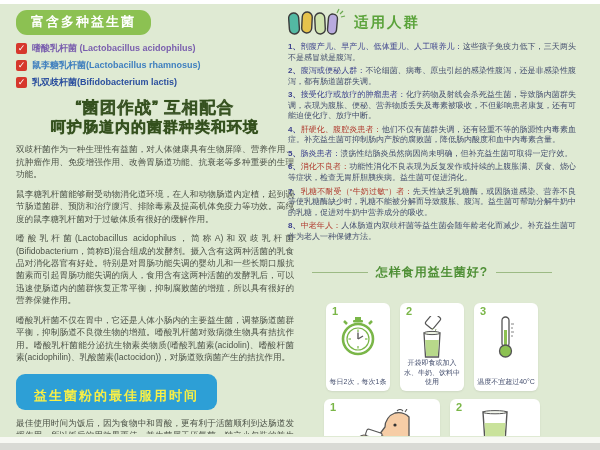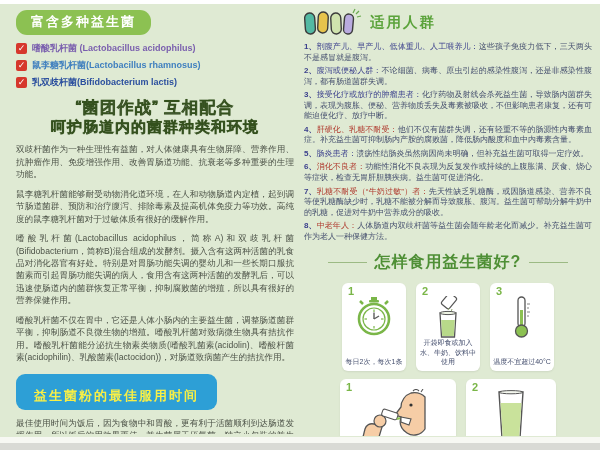--- a/index.html
+++ b/index.html
@@ -7,21 +7,21 @@
     width:600px;height:450px;position:relative;overflow:hidden;
     background:#ffffff;
     font-family:"Liberation Sans","DejaVu Sans",sans-serif;
     -webkit-font-smoothing:antialiased;
   }
   .bg-green{position:absolute;left:0;right:0;top:4px;bottom:13px;background:#dfead3;}
   .strip-white{position:absolute;left:0;right:0;bottom:7px;height:6px;background:#f7f8f3;}
   .strip-gray{position:absolute;left:0;right:0;bottom:0;height:7px;background:#d9dad5;}
 
   .col-left{position:absolute;left:16px;top:10px;width:278px;height:424px;overflow:hidden;}
-  .col-right{position:absolute;left:304px;top:8px;width:288px;height:428px;overflow:hidden;}
+  .col-right{position:absolute;left:288px;top:8px;width:288px;height:428px;overflow:hidden;}
 
   
   .badge-green{
     display:inline-block;background:#8cc152;color:#ffffff;font-weight:bold;
     font-size:13px;padding:3px 15px 4px;border-radius:11px;letter-spacing:2px;
   }
   .checklist{margin-top:7px;}
   .check-row{display:flex;align-items:center;margin-bottom:4px;height:13px;}
   .checkbox{
     width:11px;height:11px;background:#d6372c;border-radius:2px;margin-right:5px;
@@ -47,21 +47,21 @@
   .aud-header{display:flex;align-items:center;margin-bottom:6px;}
   .aud-header svg{flex:0 0 auto;}
   .aud-title{font-size:14.5px;font-weight:bold;color:#5ba33b;margin-left:8px;letter-spacing:2px;}
   .aud-item{font-size:8px;line-height:1.32;color:#454f6e;margin:0 0 3px;text-align:justify;}
   .aud-num{color:#3a3f8c;font-weight:bold;}
   .lbl{font-weight:normal;}
   .lbl-blue{color:#3a3f8c}.lbl-red{color:#b03a2e}
 
   .usage-heading{display:flex;align-items:center;width:240px;margin:6px auto 6px;}
   .usage-heading .line{flex:1;height:1px;background:#9cba84;}
-  .usage-heading .txt{font-size:16px;font-weight:bold;color:#4e8f35;margin:4px 8px;letter-spacing:1px;}
+  .usage-heading .txt{font-size:12px;font-weight:bold;color:#4e8f35;margin:16px 8px;letter-spacing:1px;}
 
   .cards-row{display:flex;justify-content:center;gap:10px;}
   .card{
     background:#ffffff;border-radius:6px;position:relative;
     box-shadow:0 1px 2px rgba(0,0,0,0.08);
     display:flex;flex-direction:column;align-items:center;justify-content:flex-start;
     padding:4px 3px 4px;
   }
   .card .num{position:absolute;top:2px;left:6px;color:#7ab648;font-weight:bold;font-size:11px;}
   .card .cap{font-size:7px;color:#454f6e;text-align:center;line-height:1.35;margin-top:auto;}
@@ -128,21 +128,21 @@
   <p class="aud-item">
     <span class="aud-num">1、</span><span class="lbl lbl-blue">剖腹产儿、早产儿、低体重儿、人工喂养儿：</span><span>这些孩子免疫力低下，三天两头不是感冒就是腹泻。</span>
   </p>
   <p class="aud-item">
     <span class="aud-num">2、</span><span class="lbl lbl-blue">腹泻或便秘人群：</span><span>不论细菌、病毒、原虫引起的感染性腹泻，还是非感染性腹泻，都有肠道菌群失调。</span>
   </p>
   <p class="aud-item">
     <span class="aud-num">3、</span><span class="lbl lbl-blue">接受化疗或放疗的肿瘤患者：</span><span>化疗药物及射线会杀死益生菌，导致肠内菌群失调，表现为腹胀、便秘、营养物质丢失及毒素被吸收，不但影响患者康复，还有可能迫使化疗、放疗中断。</span>
   </p>
   <p class="aud-item">
-    <span class="aud-num">4、</span><span class="lbl lbl-red">肝硬化、乳糖不耐受：</span><span>他们不仅有菌群失调，还有轻重不等的肠源性内毒素血症。补充益生菌可抑制肠内产胺的腐败菌，降低肠内酸度和血中内毒素含量。</span>
+    <span class="aud-num">4、</span><span class="lbl lbl-red">肝硬化、腹腔炎患者：</span><span>他们不仅有菌群失调，还有轻重不等的肠源性内毒素血症。补充益生菌可抑制肠内产胺的腐败菌，降低肠内酸度和血中内毒素含量。</span>
   </p>
   <p class="aud-item">
     <span class="aud-num">5、</span><span class="lbl lbl-blue">肠炎患者：</span><span>溃疡性结肠炎虽然病因尚未明确，但补充益生菌可取得一定疗效。</span>
   </p>
   <p class="aud-item">
     <span class="aud-num">6、</span><span class="lbl lbl-red">消化不良者：</span><span>功能性消化不良表现为反复发作或持续的上腹胀满、厌食、烧心等症状，检查无胃肝胆胰疾病。益生菌可促进消化。</span>
   </p>
   <p class="aud-item">
     <span class="aud-num">7、</span><span class="lbl lbl-red">乳糖不耐受（“牛奶过敏”）者：</span><span>先天性缺乏乳糖酶，或因肠道感染、营养不良等使乳糖酶缺少时，乳糖不能被分解而导致腹胀、腹泻。益生菌可帮助分解牛奶中的乳糖，促进对牛奶中营养成分的吸收。</span>
   </p>

